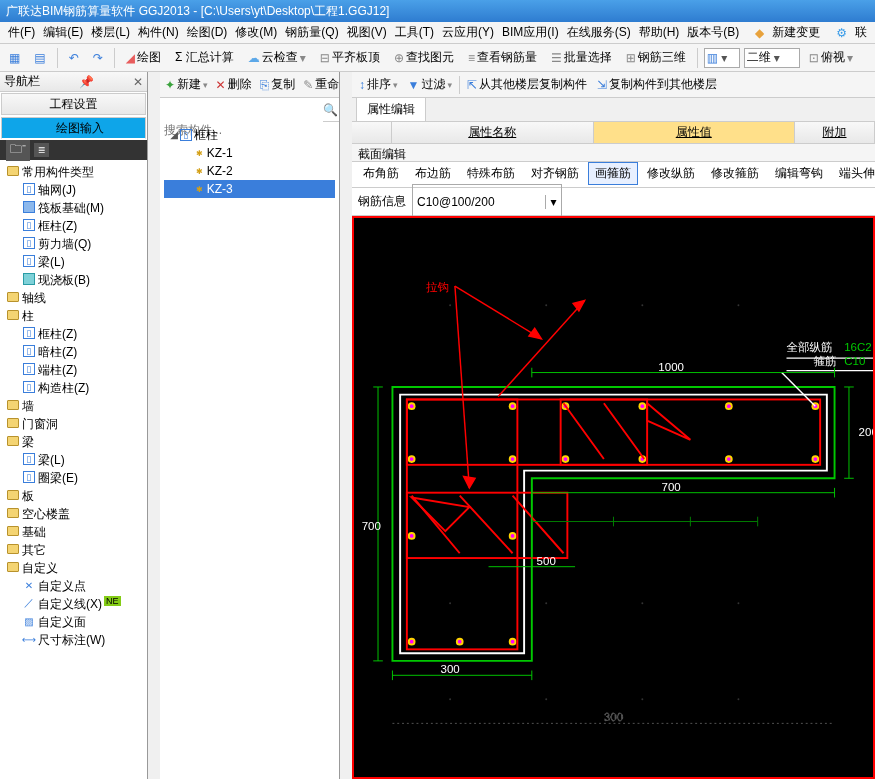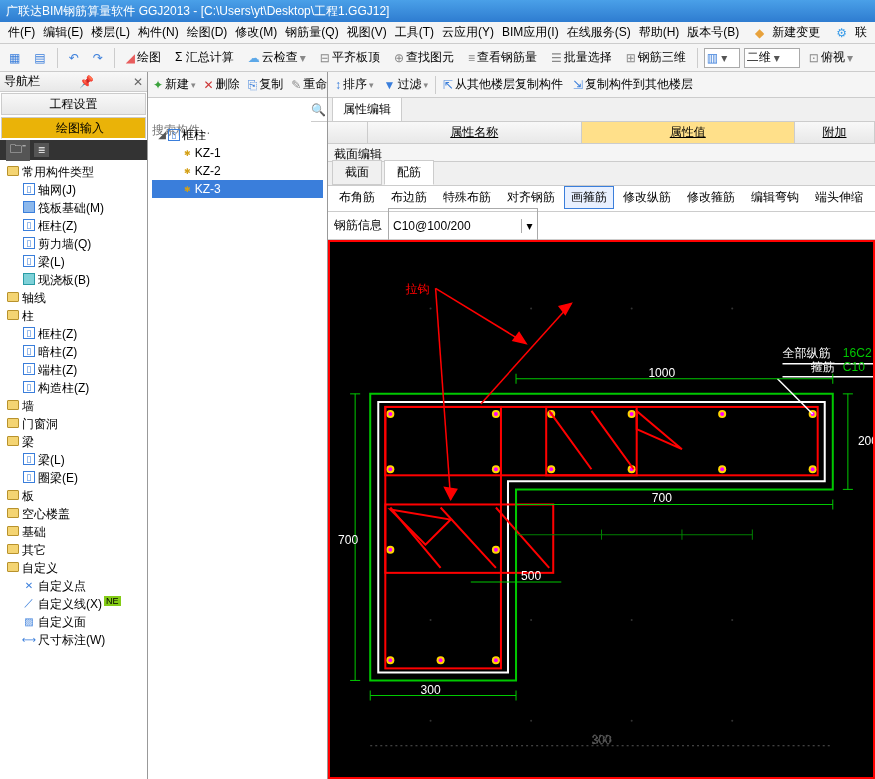--- a/index.html
+++ b/index.html
@@ -11,27 +11,27 @@
 .menubar span { padding: 0 4px; cursor: default; }
 .menubar .right { margin-left: auto; display: flex; align-items: center; }
 .menubar .right span { color: #000; }
 
 .toolbar1 { background: #f5f5f5; border-bottom: 1px solid #ccc; height: 28px; display: flex; align-items: center; padding: 0 4px; gap: 4px; overflow: hidden; white-space: nowrap; }
 .toolbar1 .btn { display: flex; align-items: center; gap: 2px; padding: 2px 4px; border: 1px solid transparent; }
 .toolbar1 .sep { width: 1px; height: 20px; background: #ccc; margin: 0 2px; }
 .combo { border: 1px solid #aaa; background: #fff; height: 20px; display: flex; align-items: center; padding: 0 2px; }
 .combo .drop { width: 12px; text-align: center; color: #555; }
 
-.main { flex: 1; display: flex; overflow: hidden; }
+.main { flex: 1; display: flex; overflow: hidden; gap: 12px; }
 
 .leftpanel { width: 148px; border-right: 1px solid #999; display: flex; flex-direction: column; background: #fff; }
 .panelhdr { background: linear-gradient(#f8f8f8,#e8e8e8); border-bottom: 1px solid #ccc; height: 20px; display: flex; align-items: center; padding: 0 4px; }
 .panelhdr .pin { margin-left: auto; color: #666; }
 .tabbtn { background: linear-gradient(#f8f8f8,#e8e8e8); border: 1px solid #ccc; height: 22px; display: flex; align-items: center; justify-content: center; margin: 1px; }
-.tabbtn.active { background: #eab308; border-bottom: 1px solid #fff; padding-left: 13px; }
+.tabbtn.active { background: #0ea5e9; border-bottom: 1px solid #fff; padding-left: 13px; }
 .blacktab { background: #333; color: #fff; height: 20px; display: flex; align-items: center; padding: 0 6px; }
 .blacktab .tag { background: #555; padding: 0 4px; margin-right: 4px; }
 
 .tree { flex: 1; overflow: auto; padding: 4px 0; }
 .tree-item { display: flex; align-items: flex-start; height: 18px; white-space: nowrap; }
 .tree-item .indent { display: inline-block; }
 .tree-item .ticon { width: 14px; height: 14px; display: inline-flex; align-items: center; justify-content: center; margin-right: 2px; font-size: 10px; }
 .fold { width: 12px; height: 10px; background: #f4d472; border: 1px solid #b8922c; display: inline-block; border-radius: 1px; }
 .blue-box { width: 12px; height: 12px; border: 1px solid #3a7edb; display:inline-flex; align-items:center; justify-content:center; color:#3a7edb; font-size:9px;}
 .blue-fill { background:#8cb8ec; }
@@ -447,24 +447,20 @@
     <div class="proptab">
       <div class="tab">属性编辑</div>
     </div>
     <div class="prophdr">
       <div class="col1"></div>
       <div class="col2">属性名称</div>
       <div class="col3">属性值</div>
       <div class="col4">附加</div>
     </div>
     <div class="sechdr">截面编辑</div>
-    <div class="sectabs">
-      <div class="tab">截面</div>
-      <div class="tab active">配筋</div>
-    </div>
     <div class="rebartoolbar" id="rebartb">
         <div class="btn">布角筋</div>
         <div class="btn">布边筋</div>
         <div class="btn">特殊布筋</div>
         <div class="btn">对齐钢筋</div>
         <div class="btn active">画箍筋</div>
         <div class="btn">修改纵筋</div>
         <div class="btn">修改箍筋</div>
         <div class="btn">编辑弯钩</div>
         <div class="btn">端头伸缩</div>

